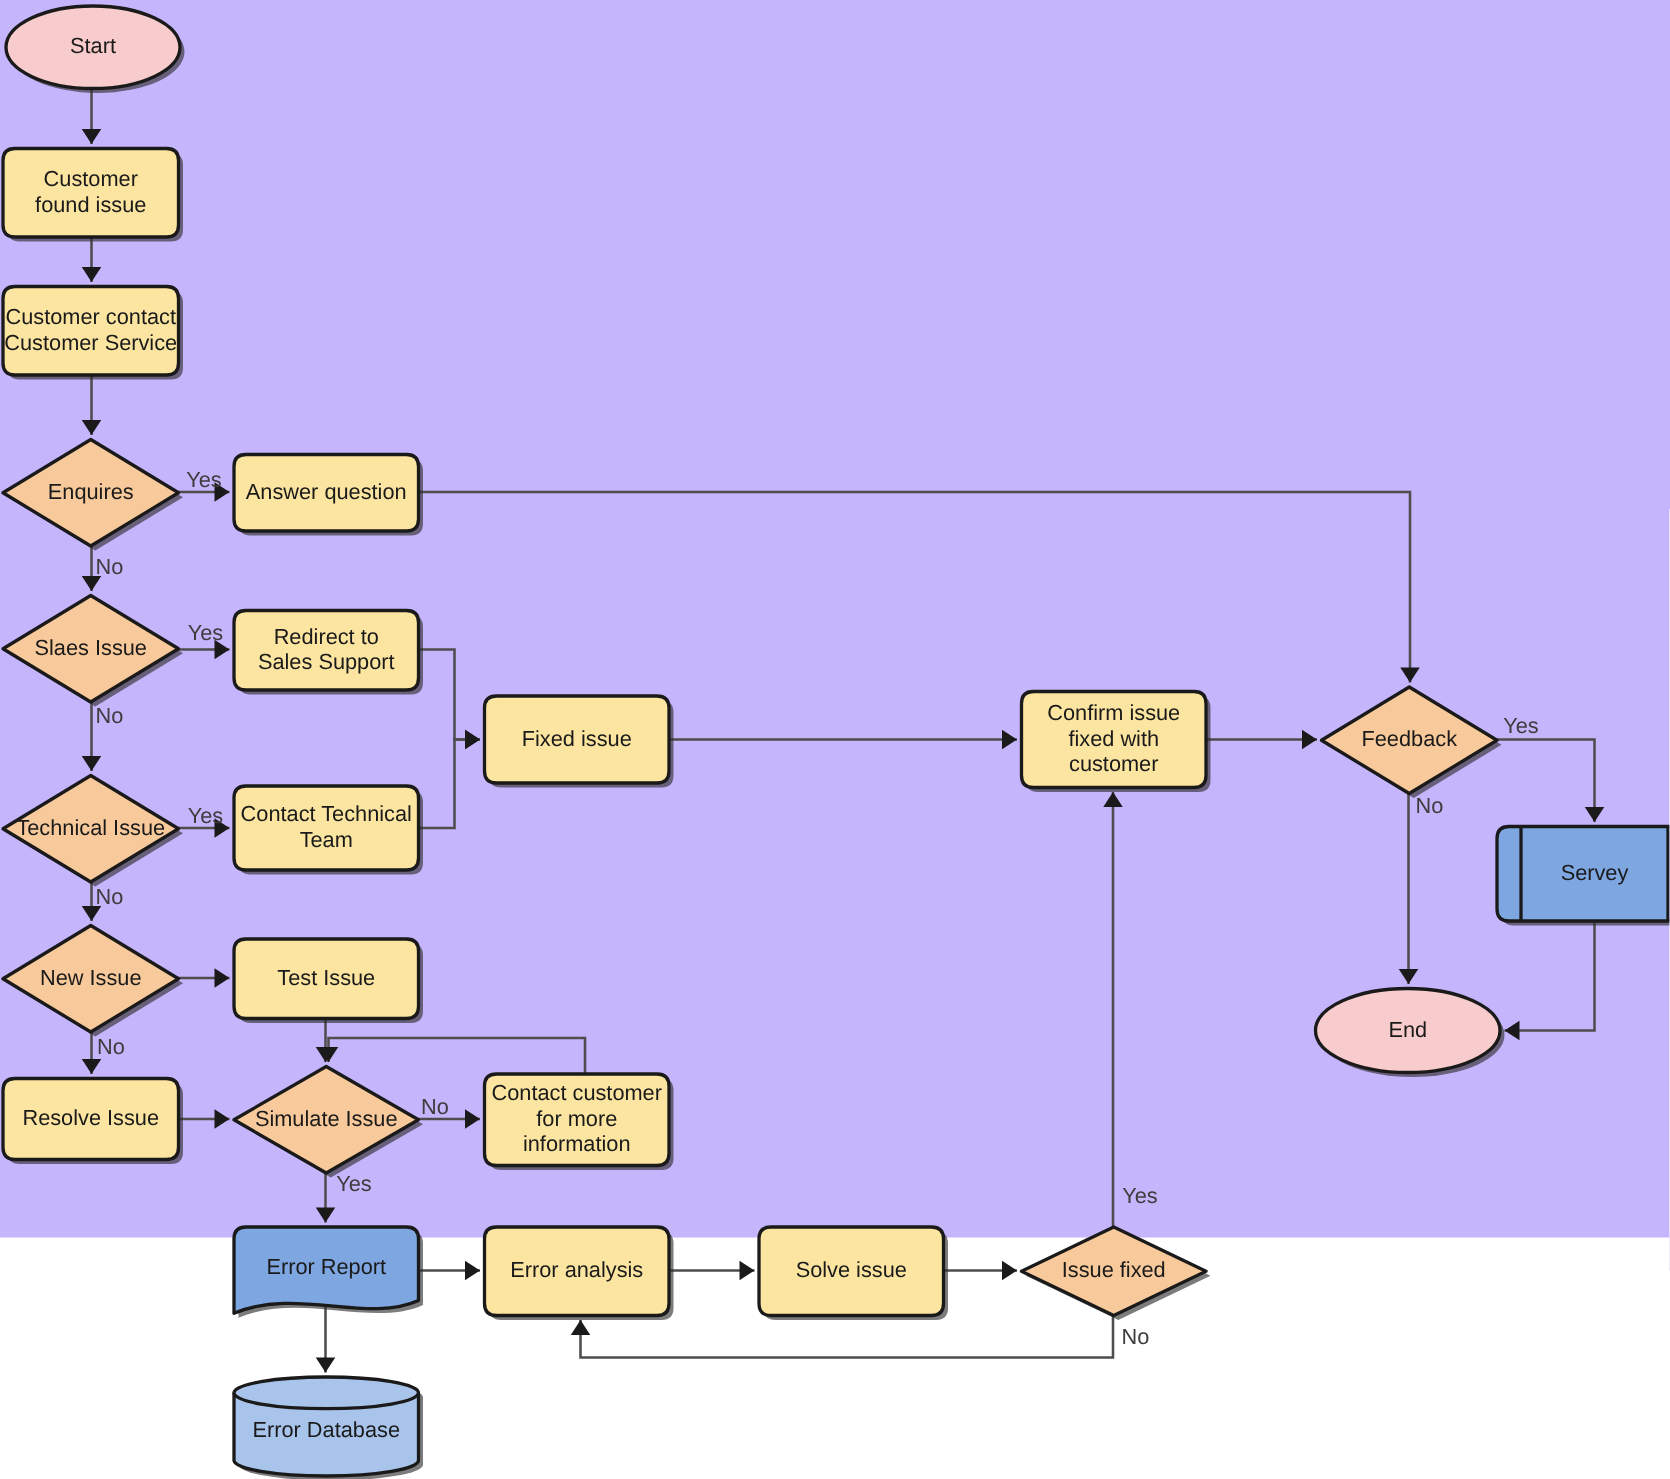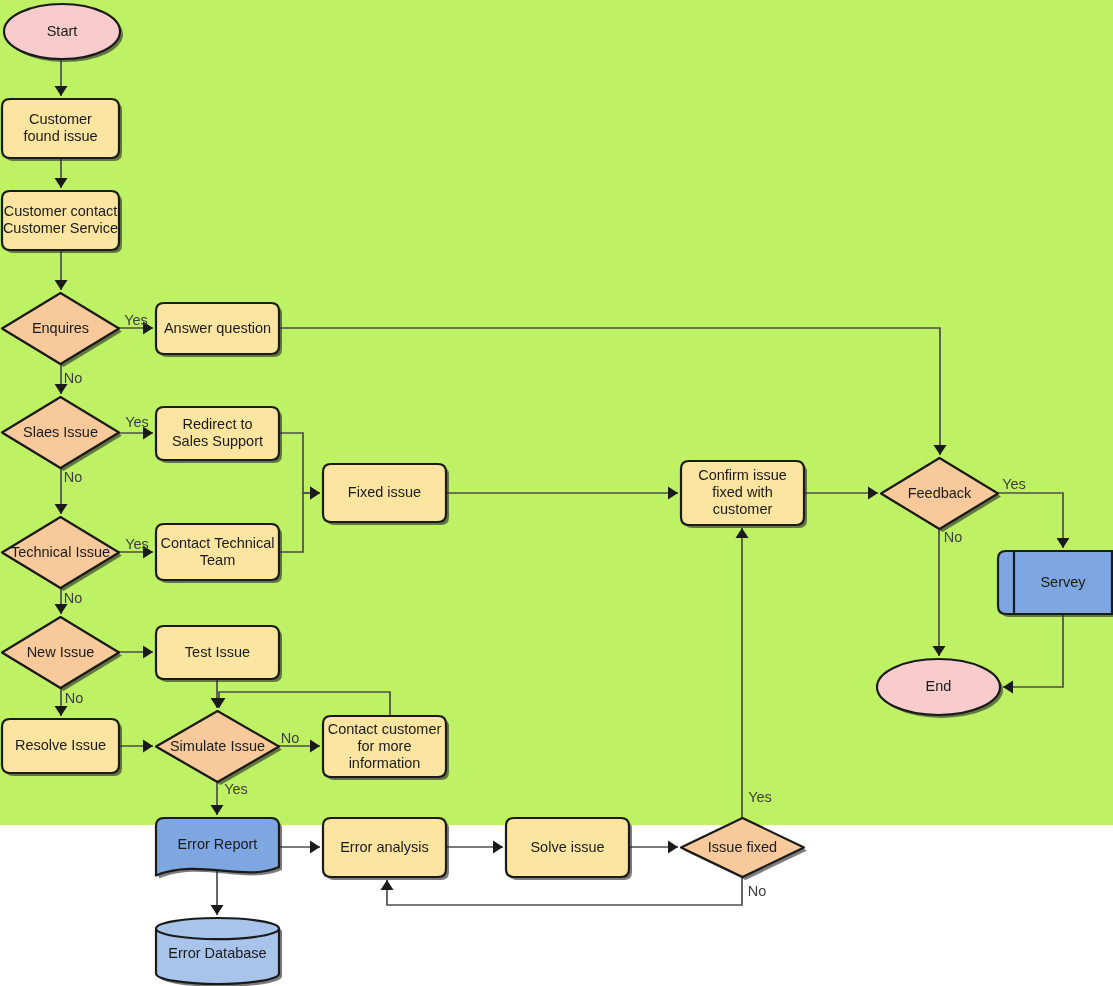--- a/index.html
+++ b/index.html
@@ -11,21 +11,21 @@
   body {
     width: 1113px;
     height: 986px;
     overflow: hidden;
     font-family: "Liberation Sans", sans-serif;
   }
   #flowchart-canvas {
     position: relative;
     width: 1113px;
     height: 825px;
-    background: #bef264;
+    background: #c4b5fd;
   }
   svg.diagram {
     display: block;
     width: 1113px;
     height: 986px;
   }
   .shape-path {
     stroke: #1a1a1a;
     stroke-width: 2.2;
     stroke-linejoin: round;

